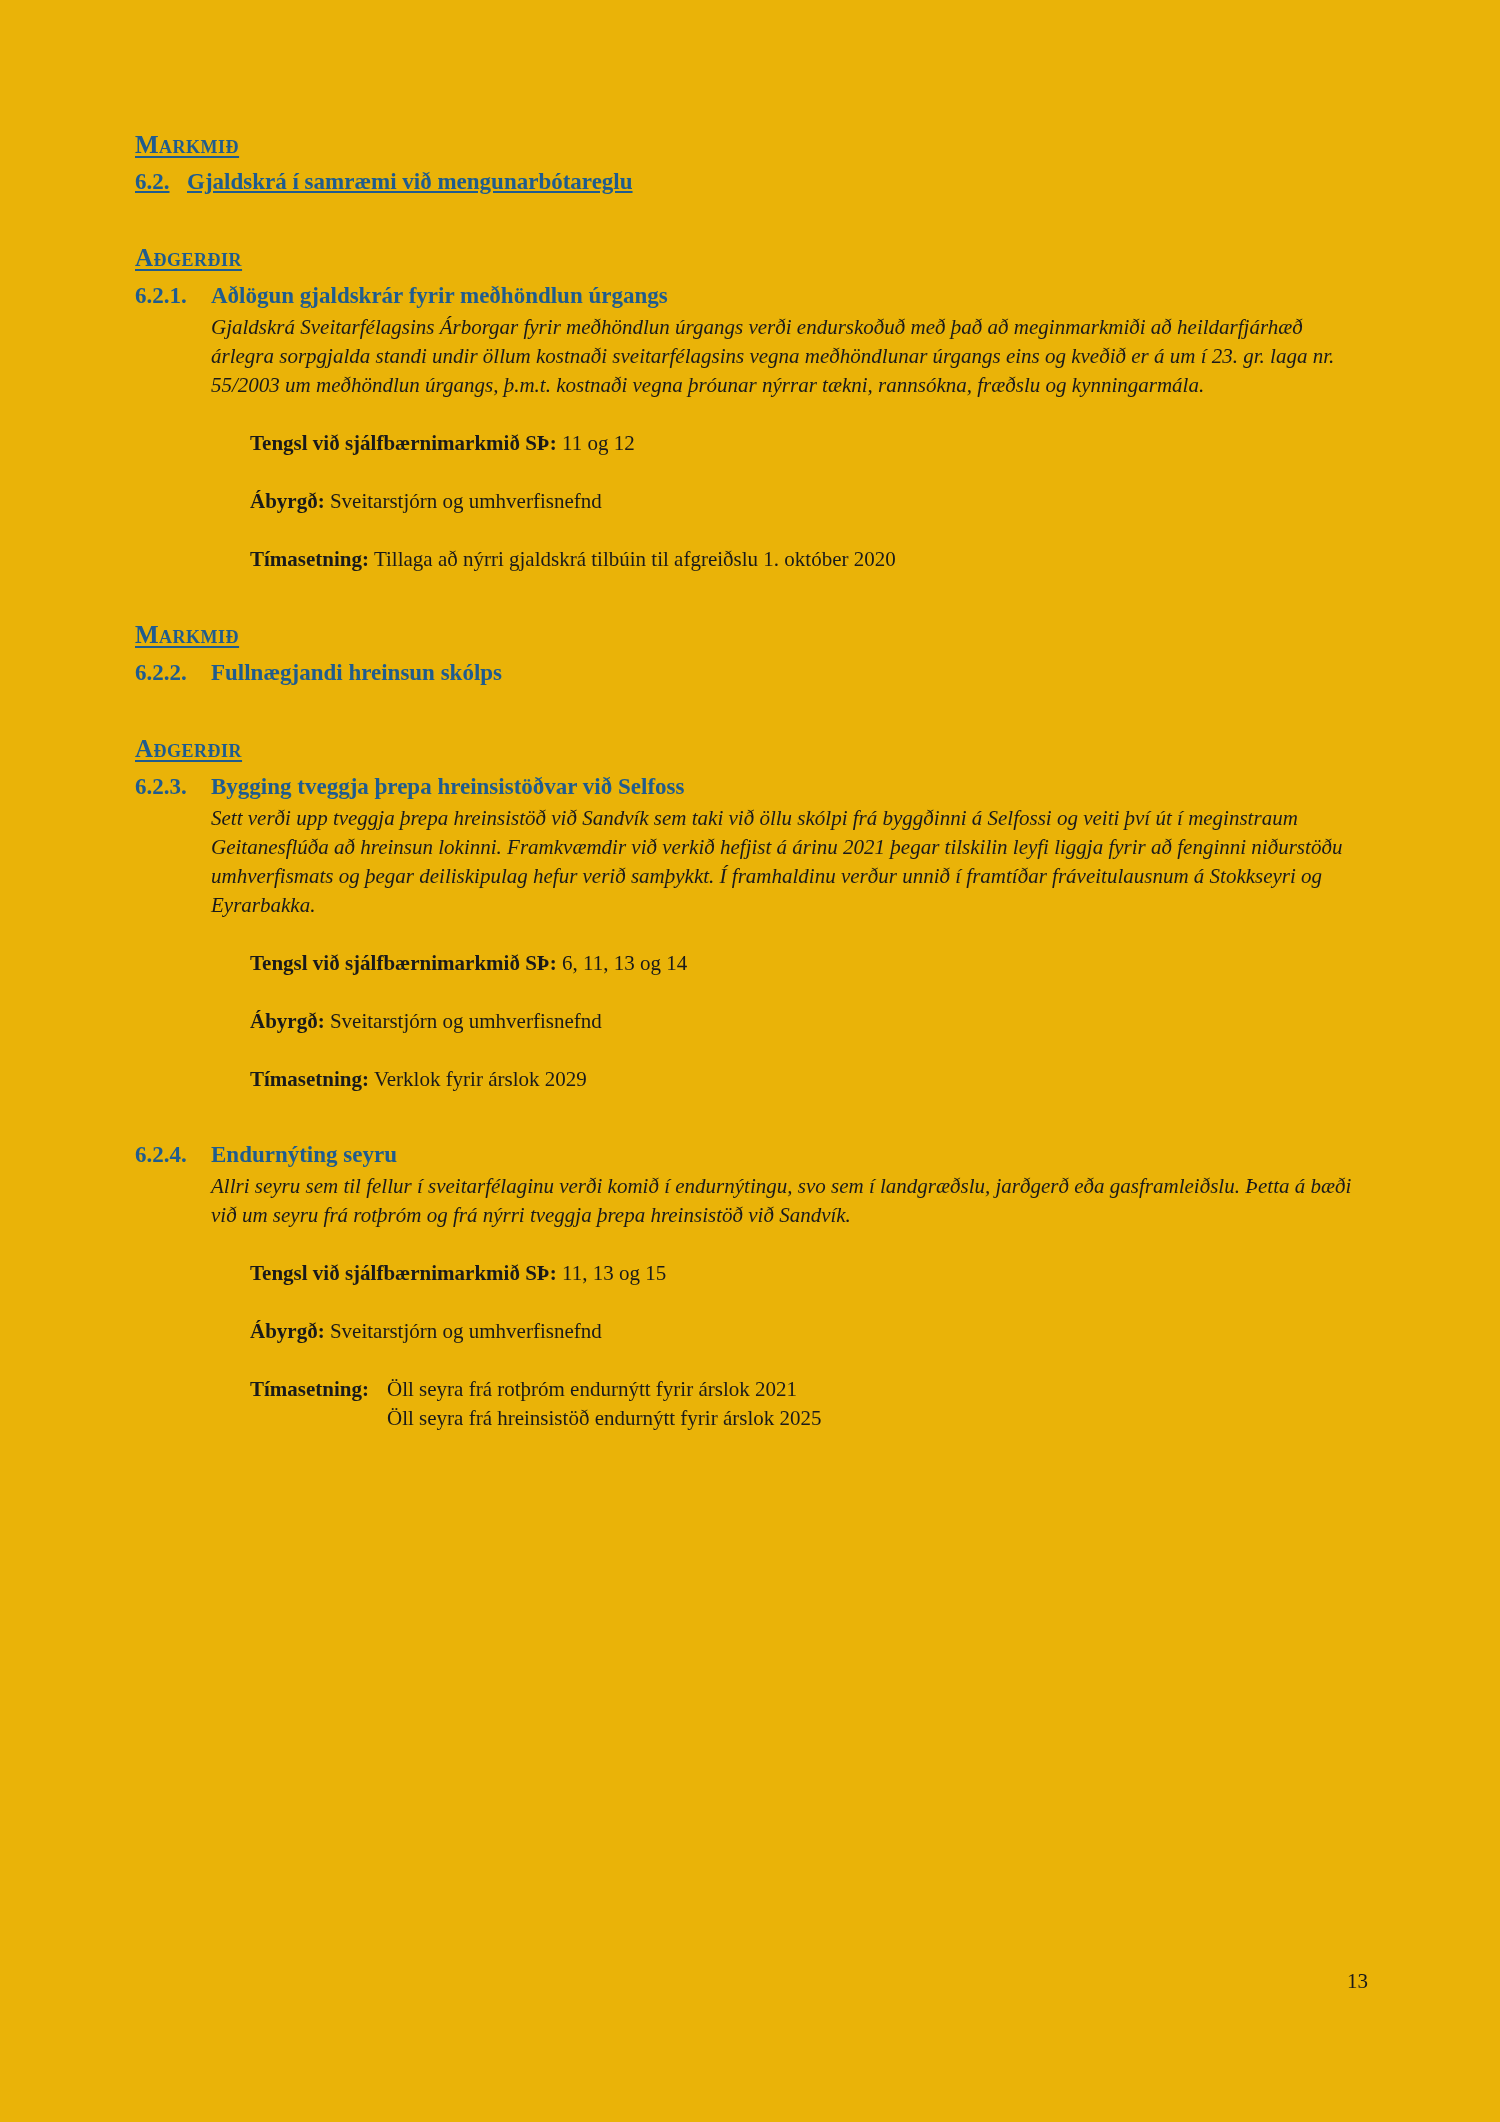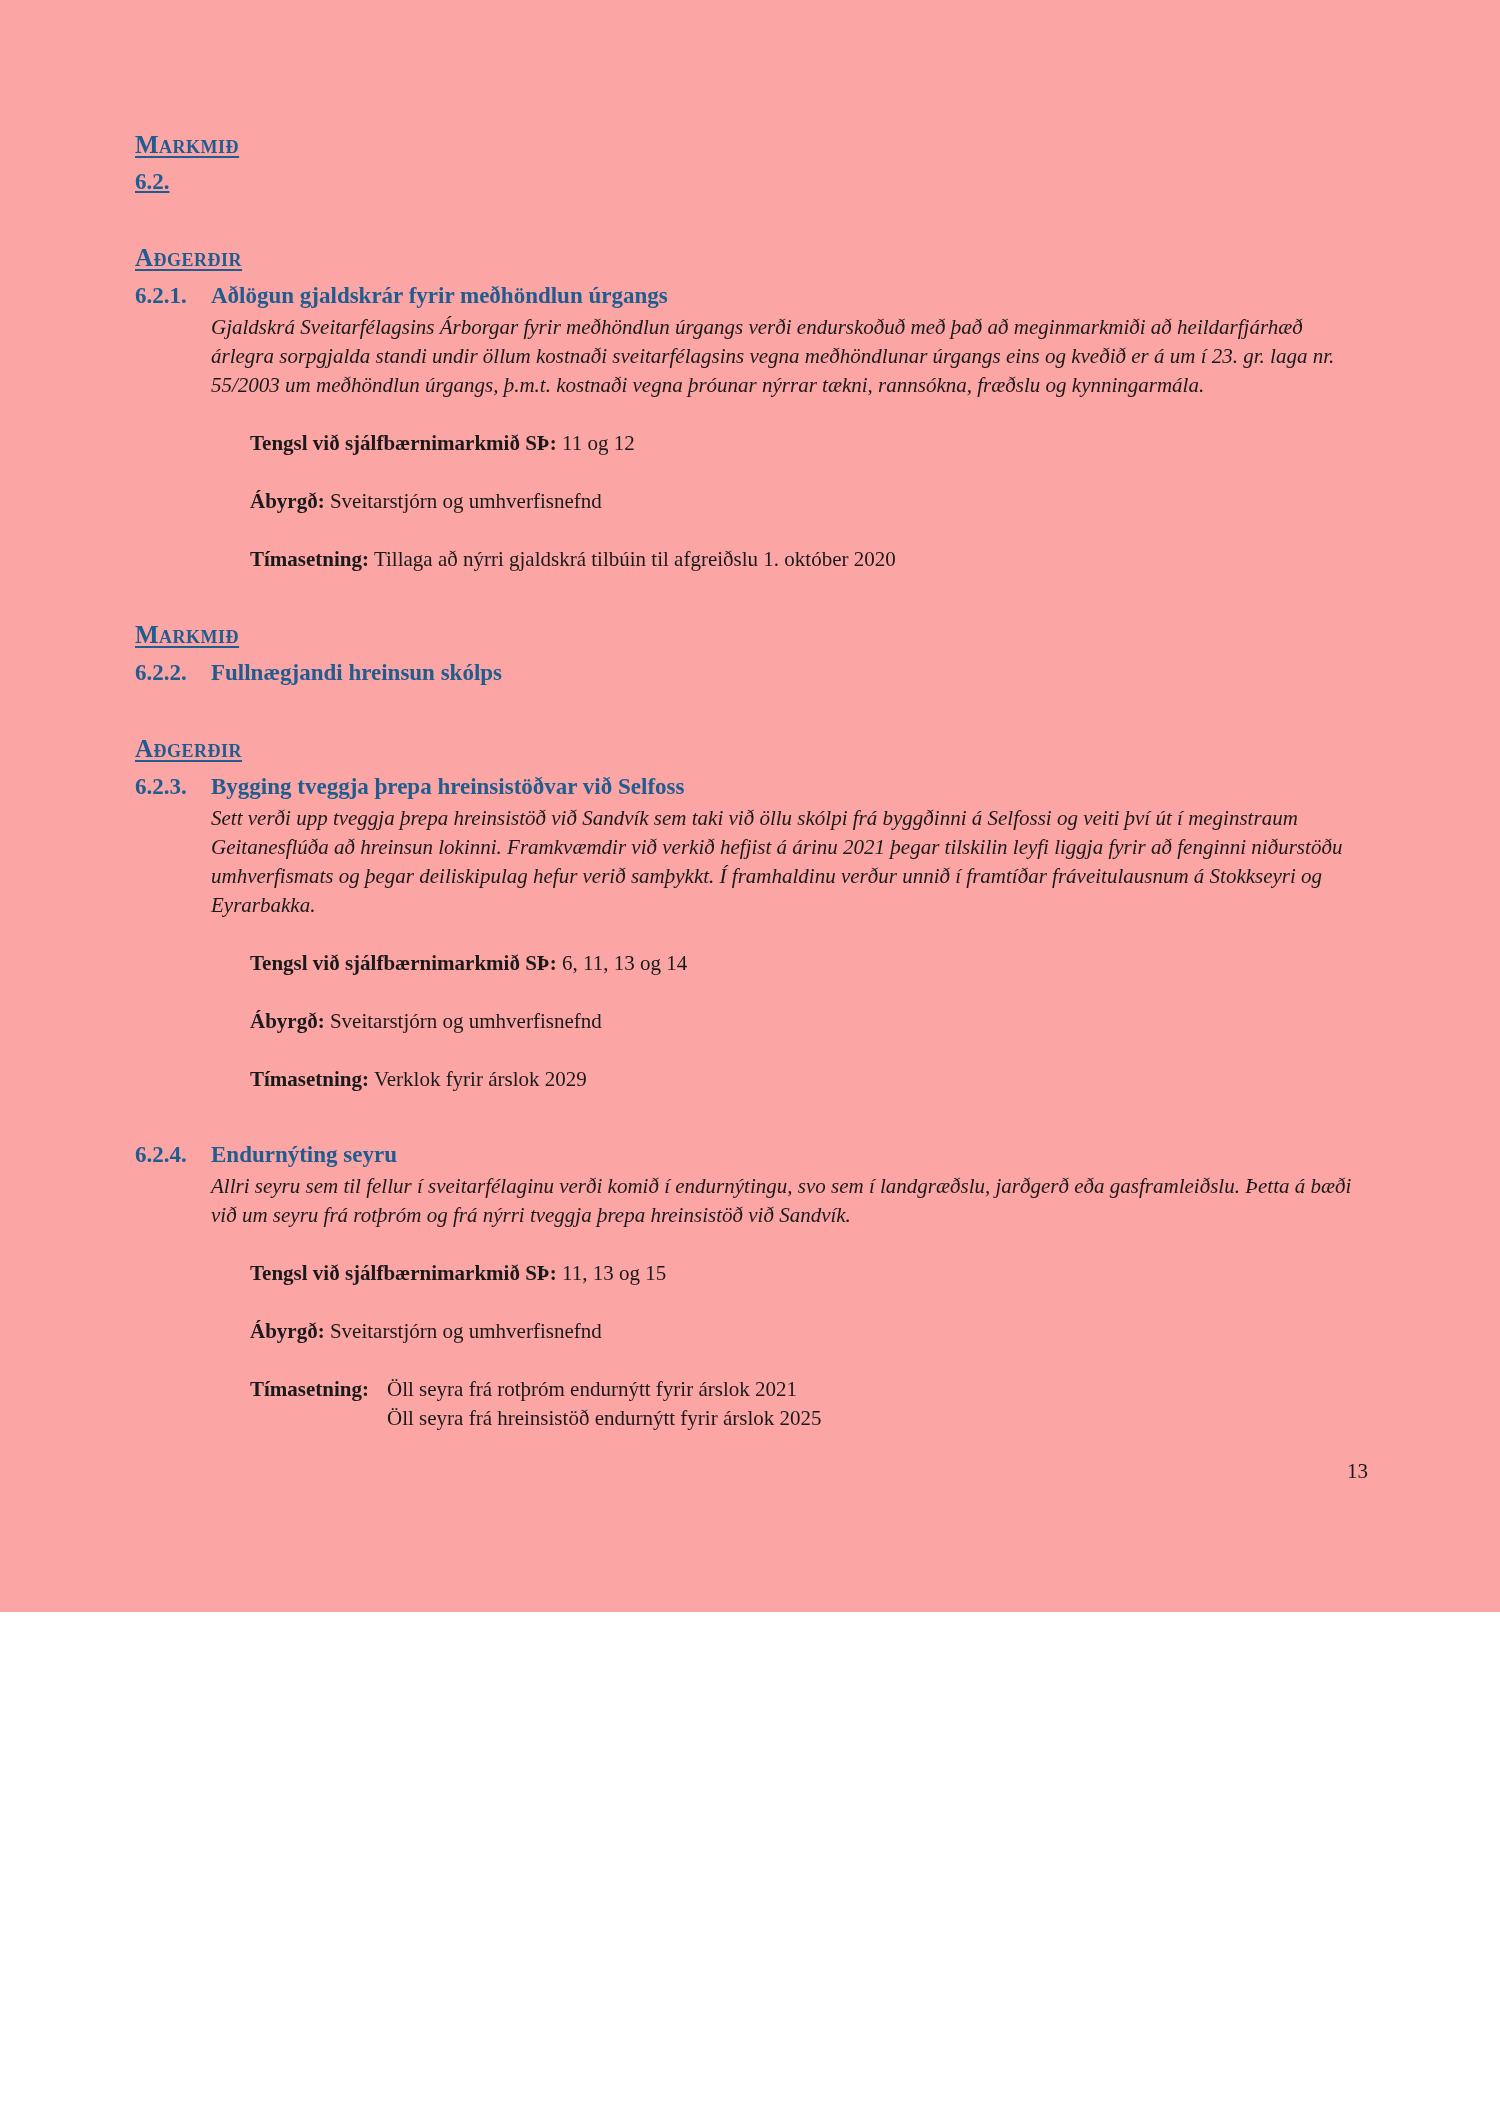--- a/index.html
+++ b/index.html
@@ -3,22 +3,22 @@
 <meta charset="utf-8">
 <style>
   html, body {
     margin: 0;
     padding: 0;
     background: #ffffff;
   }
   .page {
     position: relative;
     width: 1500px;
-    height: 1612px;
-    background: #fca5a5;
+    height: 2122px;
+    background: #eab308;
     font-family: "Liberation Serif", serif;
     color: #1a1a1a;
     overflow: hidden;
   }
   .content {
     position: absolute;
     left: 135px;
     top: 130px;
     width: 1235px;
     font-size: 21px;
@@ -90,20 +90,21 @@
 </head>
 <body>
 
 <div class="page">
   <div class="content">
 
     <div class="label-heading first">Markmið</div>
 
     <div class="num-heading h2">
       <span class="num">6.2.</span>
+      <span class="title">Gjaldskrá í samræmi við mengunarbótareglu</span>
     </div>
 
     <div class="label-heading">Aðgerðir</div>
 
     <div class="num-heading h3">
       <span class="num">6.2.1.</span>
       <span class="title">Aðlögun gjaldskrár fyrir meðhöndlun úrgangs</span>
     </div>
     <p class="para">Gjaldskrá Sveitarfélagsins Árborgar fyrir meðhöndlun úrgangs verði endurskoðuð með það að meginmarkmiði að heildarfjárhæð árlegra sorpgjalda standi undir öllum kostnaði sveitarfélagsins vegna meðhöndlunar úrgangs eins og kveðið er á um í 23. gr. laga nr. 55/2003 um meðhöndlun úrgangs, þ.m.t. kostnaði vegna þróunar nýrrar tækni, rannsókna, fræðslu og kynningarmála.</p>
 

